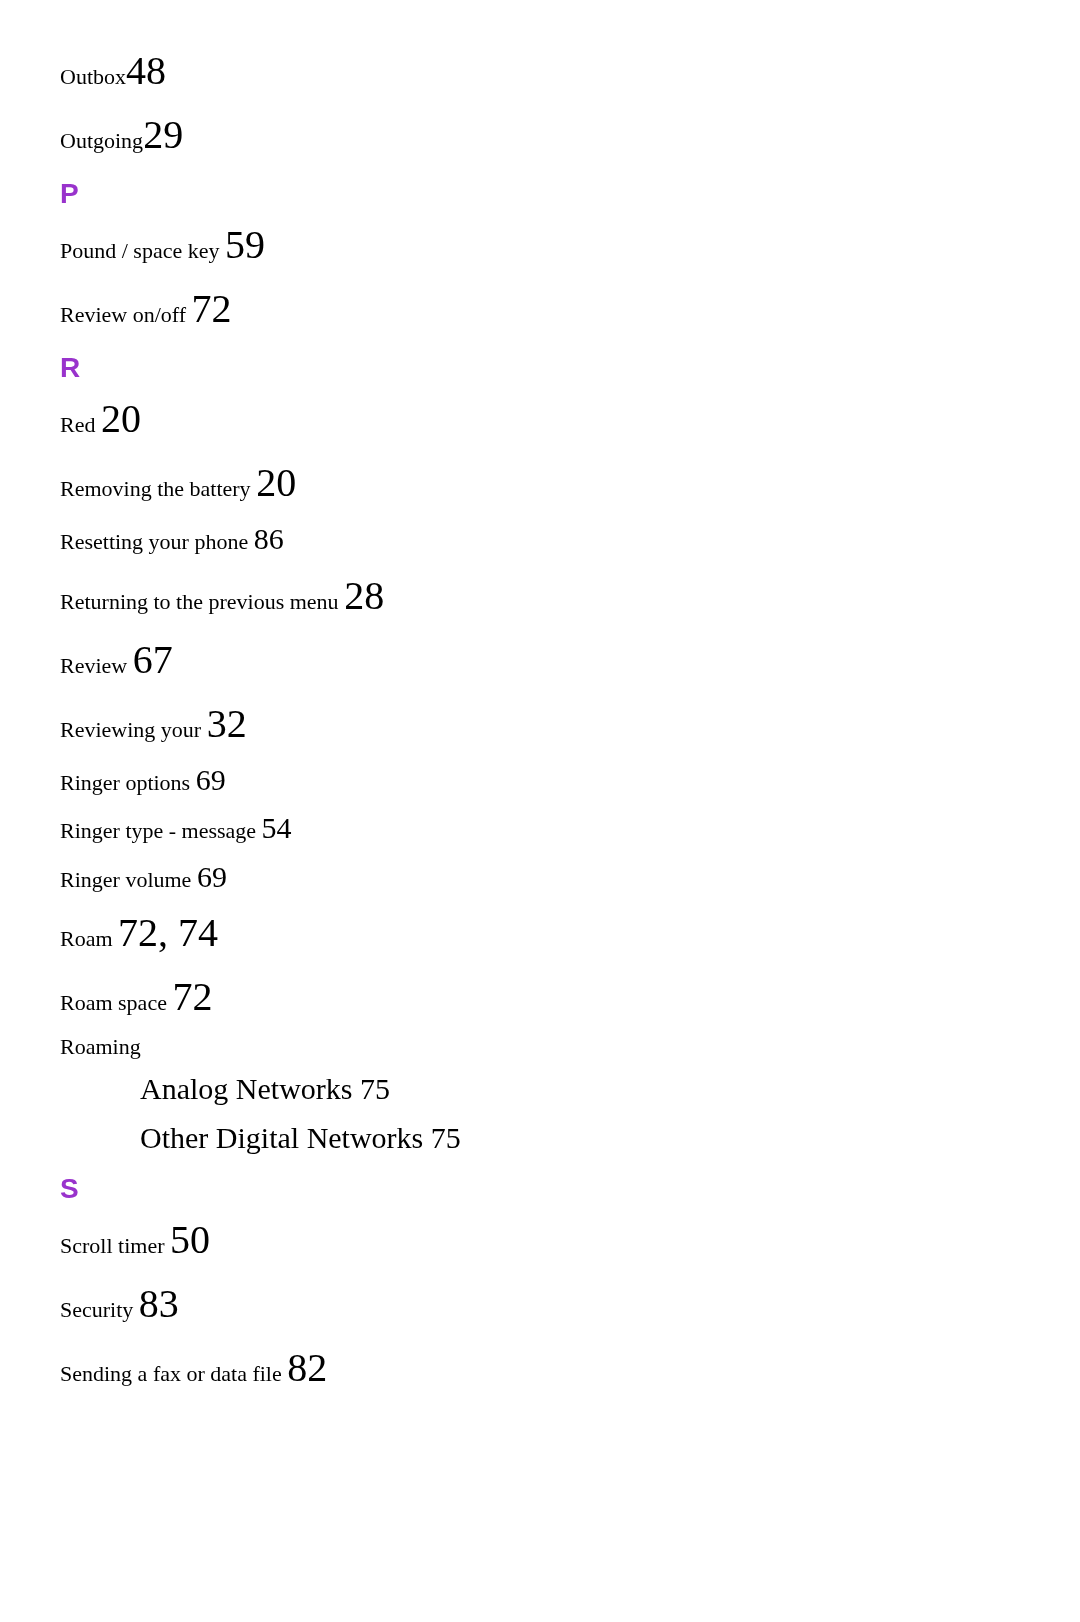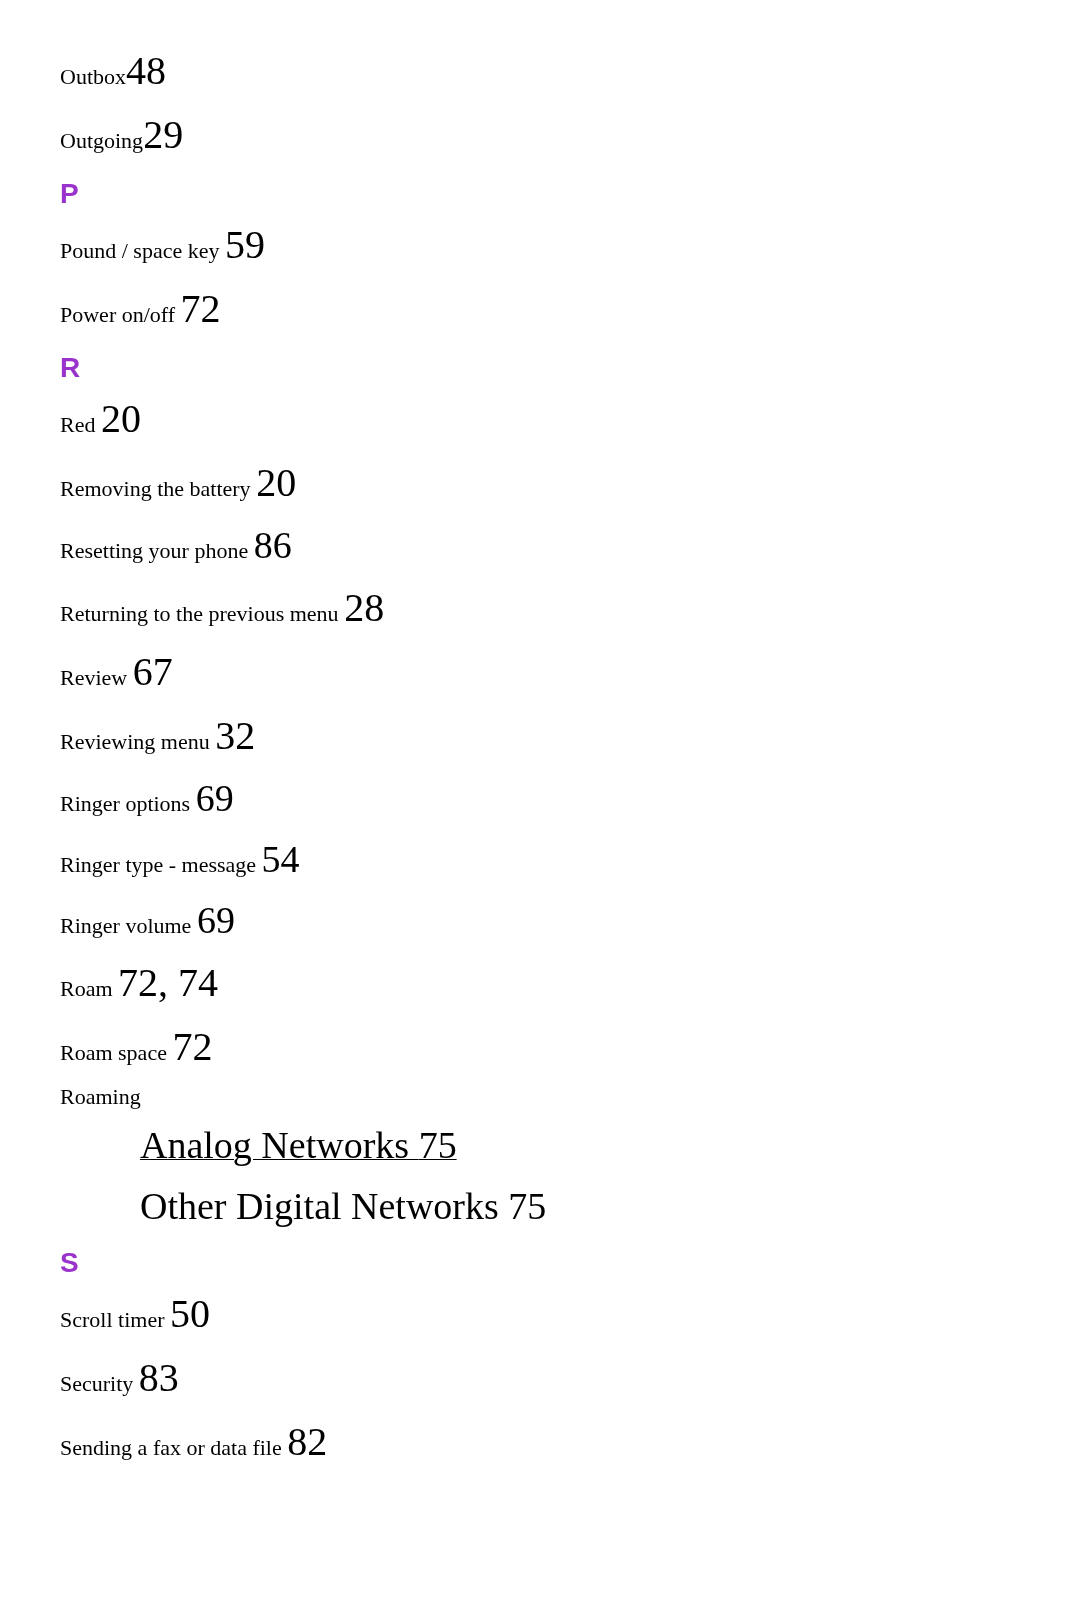--- a/index.html
+++ b/index.html
@@ -25,82 +25,82 @@
     .section-letter {
       font-size: 28px;
       font-weight: bold;
       color: #9933cc;
       margin-top: 12px;
       margin-bottom: 4px;
       font-family: Arial, sans-serif;
     }
 
     .t-sm { font-size: 22px; text-align: center; }
-    .t-lg { font-size: 38px; }
+    .t-lg { font-size: 30px; }
     .t-xl { font-size: 40px; }
   </style>
 </head>
 <body>
 
 <div class="index-entry">
   <span class="t-sm">Outbox</span><span class="t-xl">48</span>
 </div>
 <div class="index-entry">
   <span class="t-sm">Outgoing</span><span class="t-xl">29</span>
 </div>
 
 <div class="section-letter">P</div>
 
 <div class="index-entry">
   <span class="t-sm">Pound / space key </span><span class="t-xl">59</span>
 </div>
 <div class="index-entry">
-  <span class="t-sm">Power on/off </span><span class="t-xl">72</span>
+  <span class="t-sm">Review on/off </span><span class="t-xl">72</span>
 </div>
 
 <div class="section-letter">R</div>
 
 <div class="index-entry">
   <span class="t-sm">Red </span><span class="t-xl">20</span>
 </div>
 <div class="index-entry">
   <span class="t-sm">Removing the battery </span><span class="t-xl">20</span>
 </div>
 <div class="index-entry">
   <span class="t-sm">Resetting your phone </span><span class="t-lg">86</span>
 </div>
 <div class="index-entry">
   <span class="t-sm">Returning to the previous menu </span><span class="t-xl">28</span>
 </div>
 <div class="index-entry">
   <span class="t-sm">Review </span><span class="t-xl">67</span>
 </div>
 <div class="index-entry">
-  <span class="t-sm">Reviewing menu </span><span class="t-xl">32</span>
+  <span class="t-sm">Reviewing your </span><span class="t-xl">32</span>
 </div>
 <div class="index-entry">
   <span class="t-sm">Ringer options </span><span class="t-lg">69</span>
 </div>
 <div class="index-entry">
   <span class="t-sm">Ringer type - message </span><span class="t-lg">54</span>
 </div>
 <div class="index-entry">
   <span class="t-sm">Ringer volume </span><span class="t-lg">69</span>
 </div>
 <div class="index-entry">
   <span class="t-sm">Roam </span><span class="t-xl">72, 74</span>
 </div>
 <div class="index-entry">
   <span class="t-sm">Roam space </span><span class="t-xl">72</span>
 </div>
 <div class="index-entry">
   <span class="t-sm">Roaming</span>
 </div>
 
-<div class="index-entry" style="margin-left: 80px; text-decoration: underline;">
+<div class="index-entry" style="margin-left: 80px;">
   <span class="t-lg">Analog Networks </span><span class="t-lg">75</span>
 </div>
 <div class="index-entry" style="margin-left: 80px;">
   <span class="t-lg">Other Digital Networks </span><span class="t-lg">75</span>
 </div>
 
 <div class="section-letter">S</div>
 
 <div class="index-entry">
   <span class="t-sm">Scroll timer </span><span class="t-xl">50</span>

